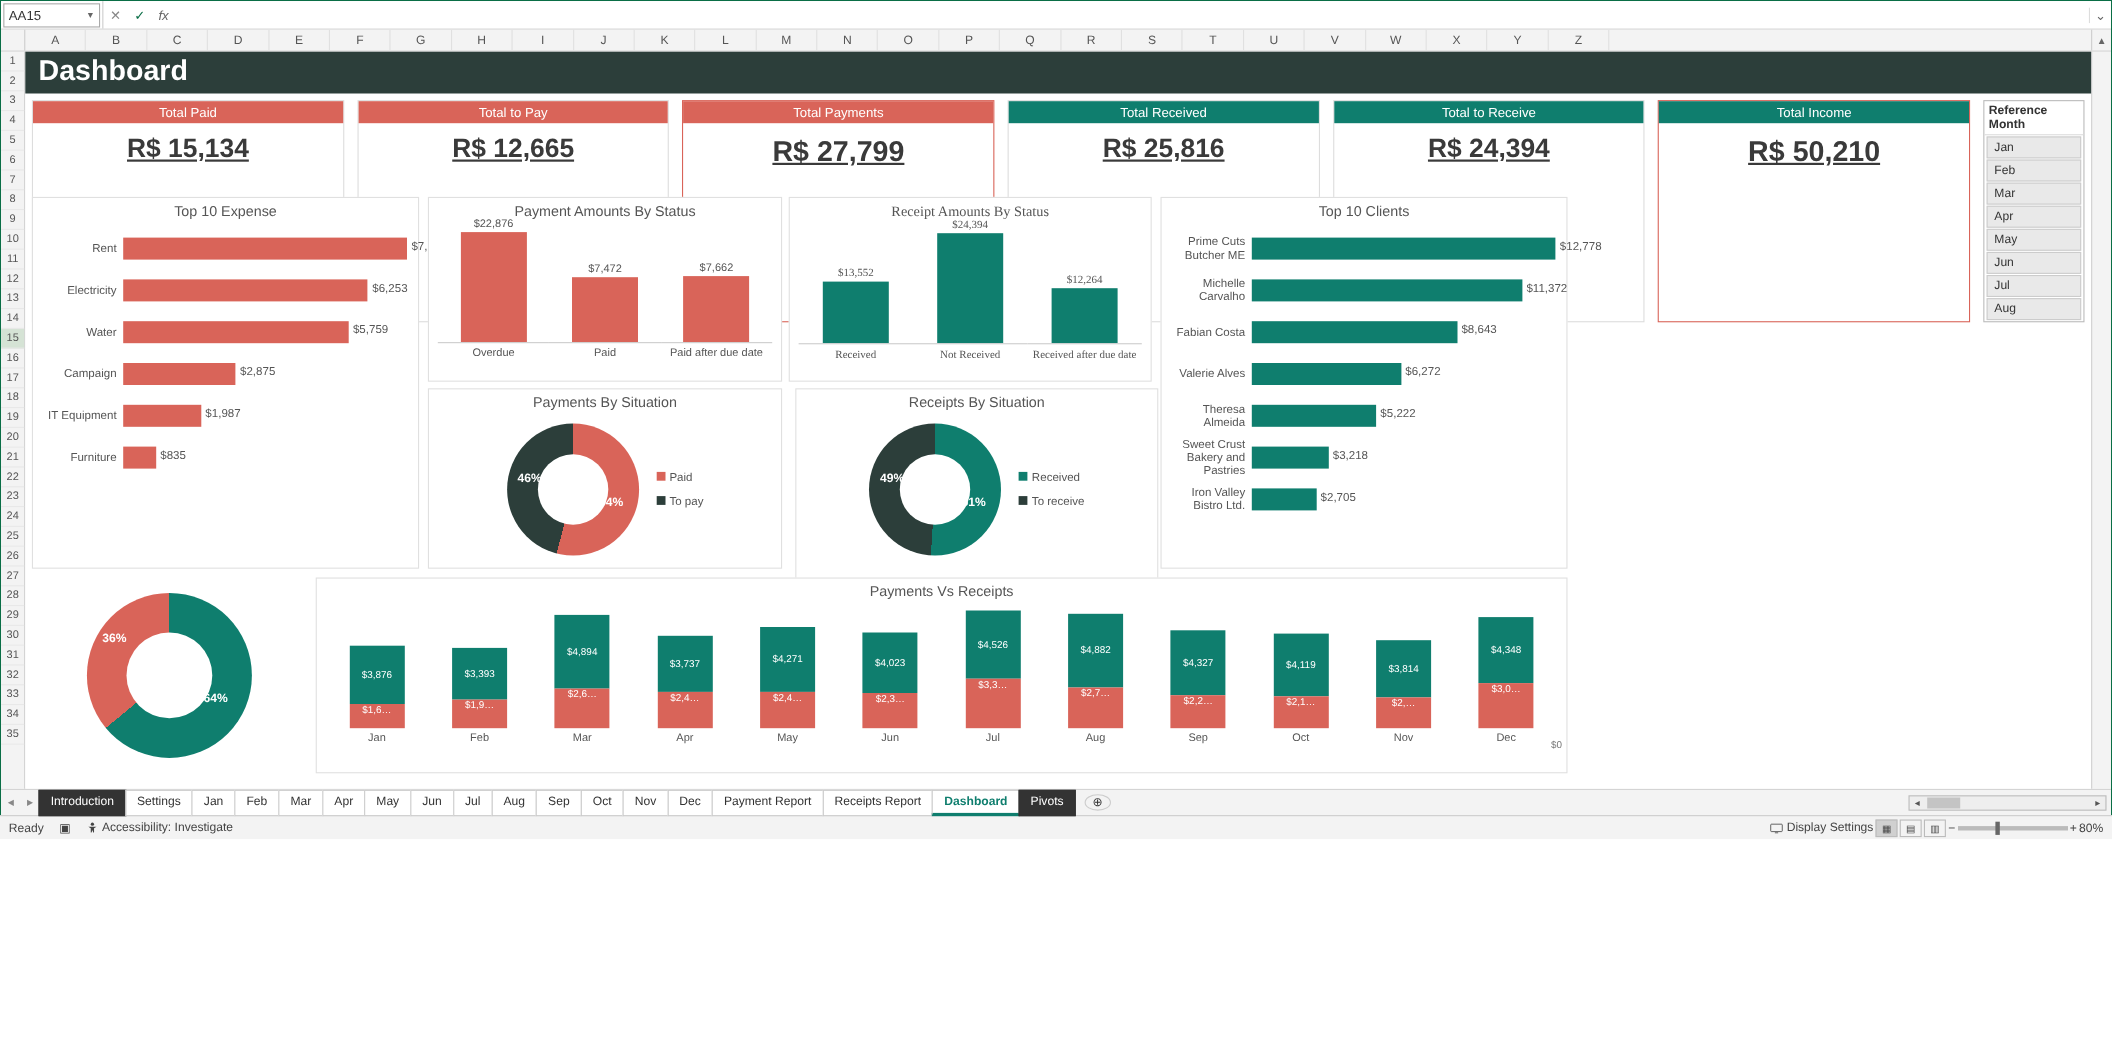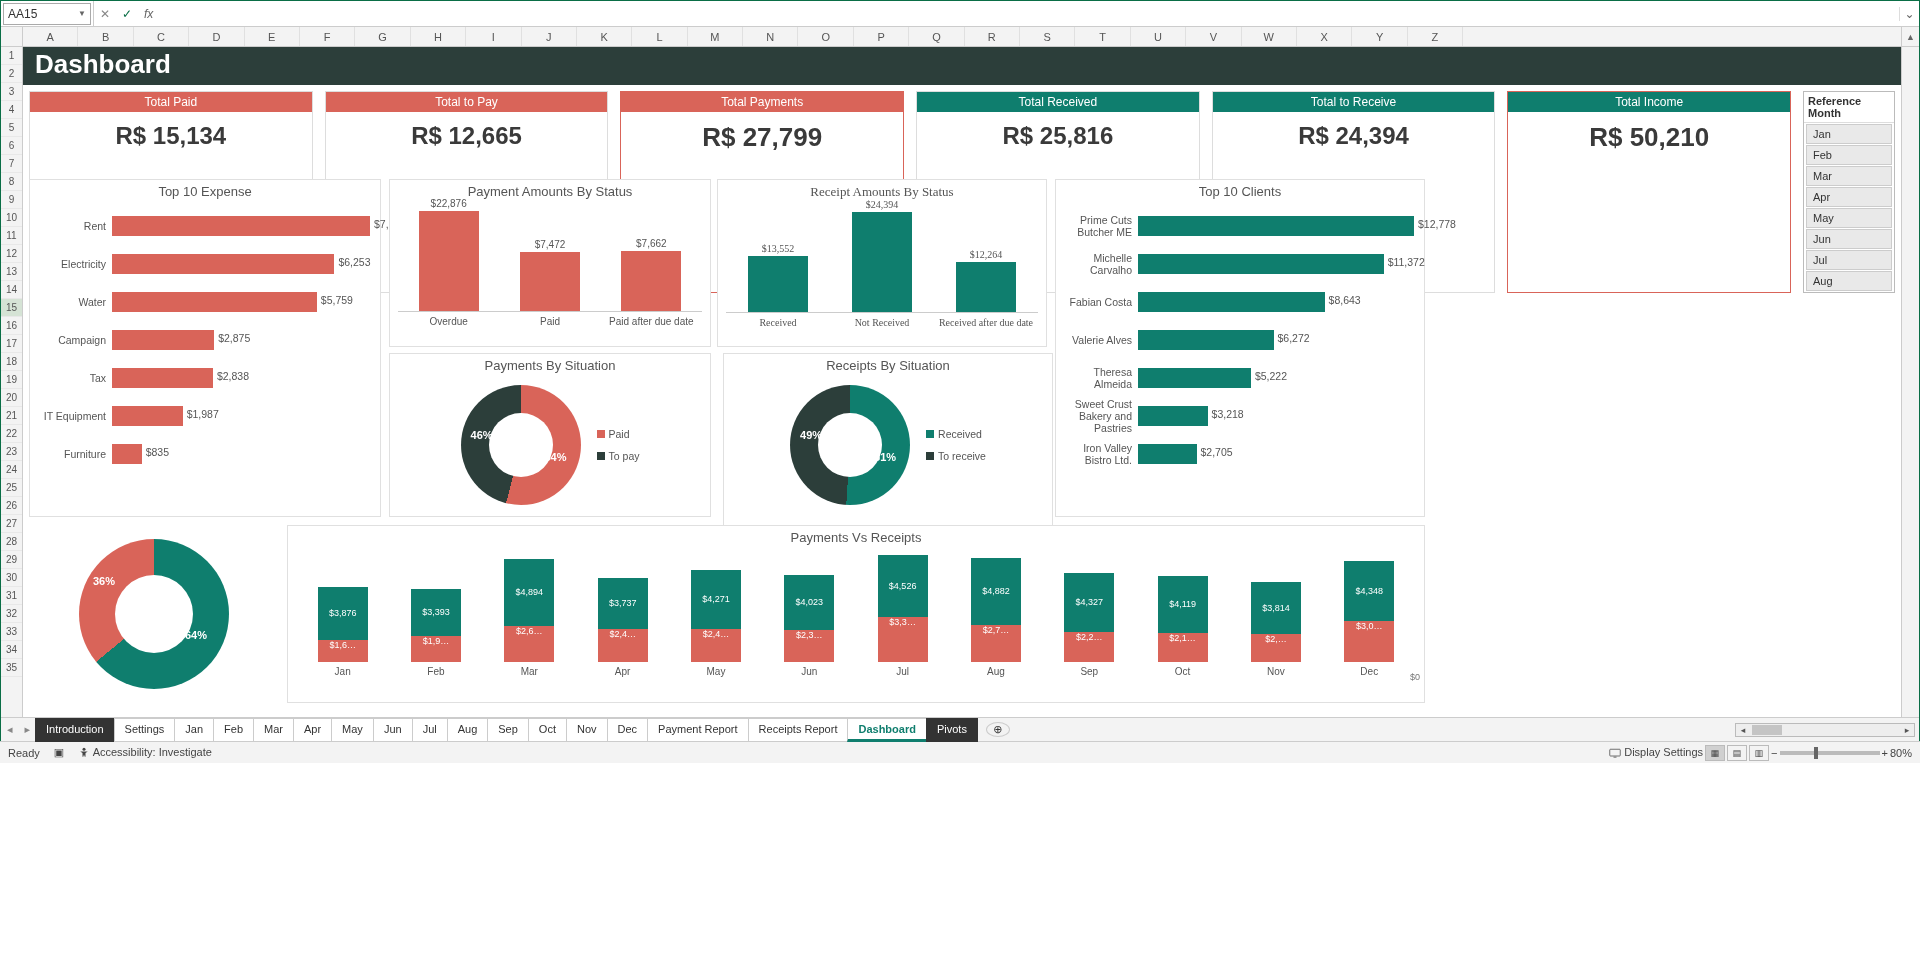--- a/index.html
+++ b/index.html
@@ -34,21 +34,21 @@
 
 .dash-title { position: absolute; left: 0; top: 0; right: 0; height: 38px; background: #2c3e3a; color: #fff; font-size: 26px; font-weight: 600; padding: 2px 12px; }
 
 
 .kpi-row { position: absolute; top: 44px; left: 0; right: 0; display: flex; gap: 12px; padding: 0 6px; }
 .kpi { flex: 1; border: 1px solid #ddd; background: #fff; }
 .kpi.hl { border: 1px solid #d96459; }
 .kpi-head { text-align: center; color: #fff; font-size: 12px; padding: 3px 0; }
 .kpi-head.red { background: #d96459; }
 .kpi-head.teal { background: #0f7e6e; }
-.kpi-val { text-align: center; font-size: 24px; font-weight: 600; color: #3a3a3a; padding: 10px 0 12px; }
+.kpi-val { text-align: center; font-size: 24px; font-weight: 600; color: #3a3a3a; padding: 10px 0 12px; text-decoration: underline; }
 .kpi-val.big { font-size: 26px; }
 
 
 .slicer { width: 92px; border: 1px solid #bbb; background: #fff; flex: 0 0 92px; }
 .slicer-head { font-weight: bold; font-size: 11px; padding: 3px 4px; border-bottom: 1px solid #ddd; }
 .slicer-item { padding: 3px 6px; margin: 1px 2px; background: #e9e9e9; border: 1px solid #ccc; font-size: 11px; cursor: pointer; }
 
 
 .card { position: absolute; background: #fff; border: 1px solid #e0e0e0; }
 .card-title { text-align: center; font-size: 13px; color: #555; padding: 4px 0 2px; }
@@ -276,29 +276,20 @@
             <div class="hbar-row">
               <div class="hbar-label">Campaign</div>
       <div class="hbar-track">
                 <div class="hbar-wrap" style="width:39.6%">
                   <div class="hbar " style="width:100%"></div>
                 </div>
                 <span class="hbar-val" style="left:39.6%">$2,875</span>
               </div>
             </div>
             <div class="hbar-row">
-              <div class="hbar-label">Tax</div>
-      <div class="hbar-track">
-                <div class="hbar-wrap" style="width:39.1%">
-                  <div class="hbar " style="width:100%"></div>
-                </div>
-                <span class="hbar-val" style="left:39.1%">$2,838</span>
-              </div>
-            </div>
-            <div class="hbar-row">
               <div class="hbar-label">IT Equipment</div>
       <div class="hbar-track">
                 <div class="hbar-wrap" style="width:27.4%">
                   <div class="hbar " style="width:100%"></div>
                 </div>
                 <span class="hbar-val" style="left:27.4%">$1,987</span>
               </div>
             </div>
             <div class="hbar-row">
               <div class="hbar-label">Furniture</div>

